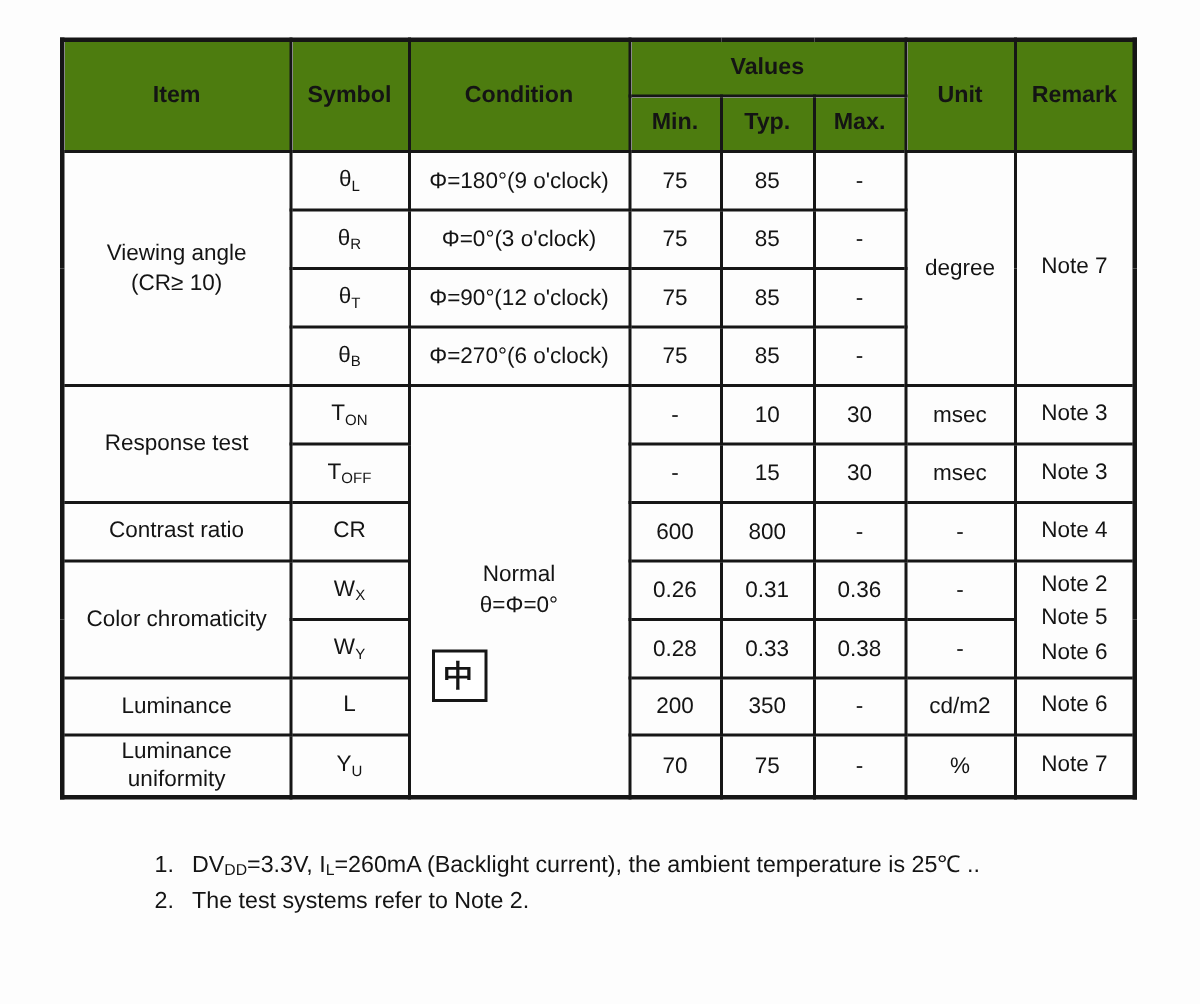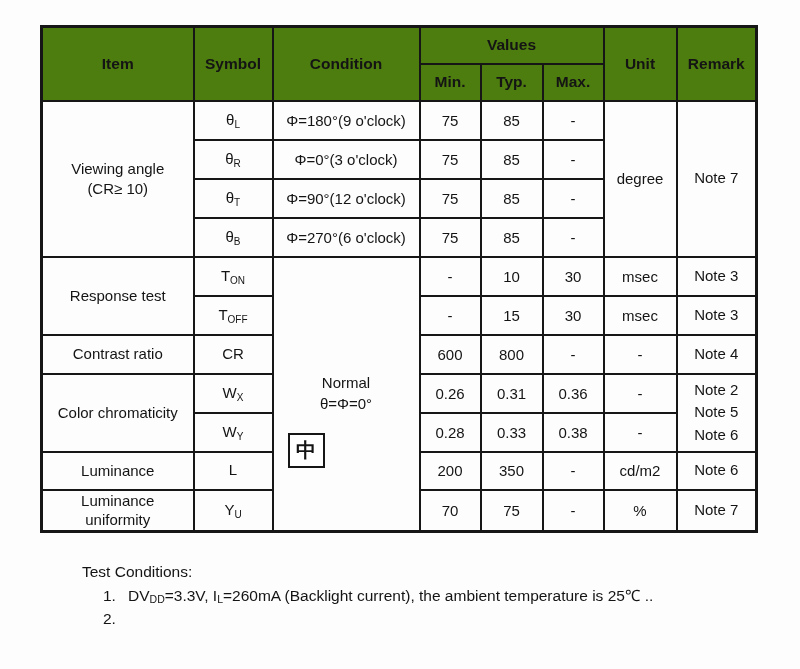--- a/index.html
+++ b/index.html
@@ -167,21 +167,21 @@
       <td>70</td>
       <td>75</td>
       <td>-</td>
       <td>%</td>
       <td class="remark-cell">Note 7</td>
     </tr>
   </tbody>
 </table>
 
 <div class="tc">
-  <div class="tc-title">Test Conditions:</div>
   <div class="tc-line">
     <span class="tc-num">1.</span>
     <span class="tc-text"><span>DV</span><span class="fsub">DD</span><span>=3.3V, I</span><span class="fsub">L</span><span>=260mA (Backlight current), the ambient temperature is 25℃ ..</span></span>
   </div>
   <div class="tc-line">
     <span class="tc-num">2.</span>
+    <span class="tc-text"><span>The test systems refer to Note 2.</span><span class="fsub"></span><span></span><span class="fsub"></span><span></span></span>
   </div>
 </div>
 
 </body></html>

